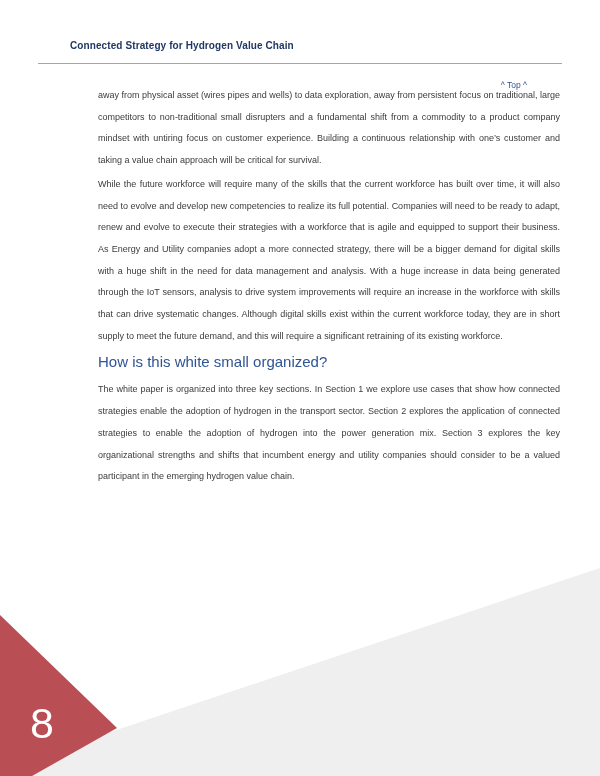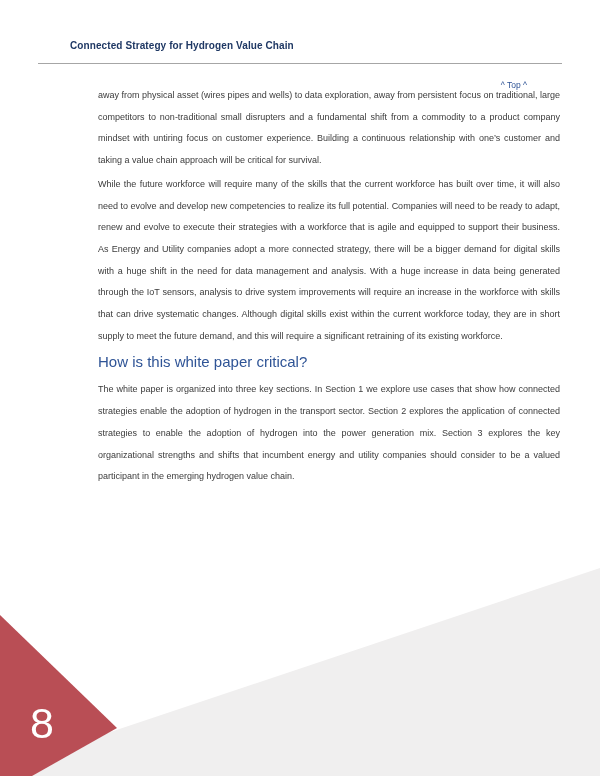--- a/index.html
+++ b/index.html
@@ -95,21 +95,21 @@
 
   <div class="header-title">Connected Strategy for Hydrogen Value Chain</div>
 
   <a class="top-link" href="#">^ Top ^</a>
 
   <div class="header-rule"></div>
 
   <main class="doc-body">
     <p>away from physical asset (wires pipes and wells) to data exploration, away from persistent focus on traditional, large competitors to non-traditional small disrupters and a fundamental shift from a commodity to a product company mindset with untiring focus on customer experience. Building a continuous relationship with one’s customer and taking a value chain approach will be critical for survival.</p>
     <p>While the future workforce will require many of the skills that the current workforce has built over time, it will also need to evolve and develop new competencies to realize its full potential.  Companies will need to be ready to adapt, renew and evolve to execute their strategies with a workforce that is agile and equipped to support their business. As Energy and Utility companies adopt a more connected strategy, there will be a bigger demand for digital skills with a huge shift in the need for data management and analysis. With a huge increase in data being generated through the IoT sensors, analysis to drive system improvements will require an increase in the workforce with skills that can drive systematic changes. Although digital skills exist within the current workforce today, they are in short supply to meet the future demand, and this will require a significant retraining of its existing workforce.</p>
-    <h2 class="section-heading">How is this white paper critical?</h2>
+    <h2 class="section-heading">How is this white small organized?</h2>
     <p>The white paper is organized into three key sections.  In Section 1 we explore use cases that show how connected strategies enable the adoption of hydrogen in the transport sector. Section 2 explores the application of connected strategies to enable the adoption of hydrogen into the power generation mix. Section 3 explores the key organizational strengths and shifts that incumbent energy and utility companies should consider to be a valued participant in the emerging hydrogen value chain.</p>
   </main>
 
   <div class="gray-wedge"></div>
 
   <div class="red-triangle"></div>
 
   <div class="page-number">8</div>
 
 </div>

